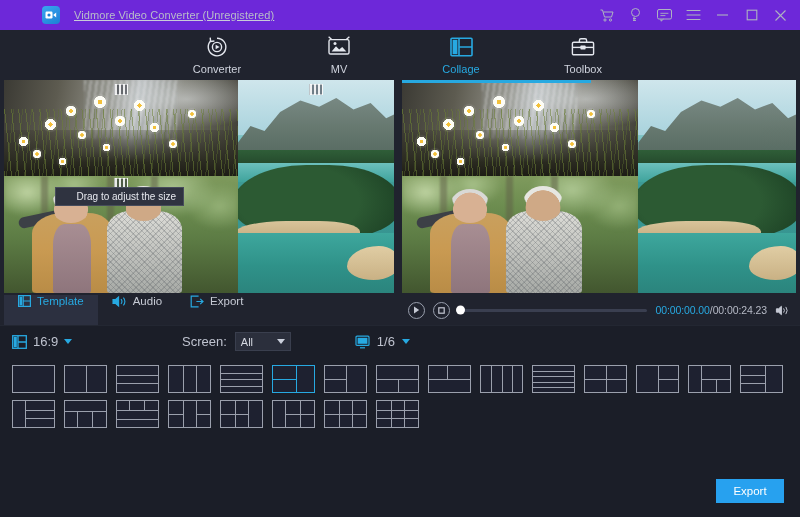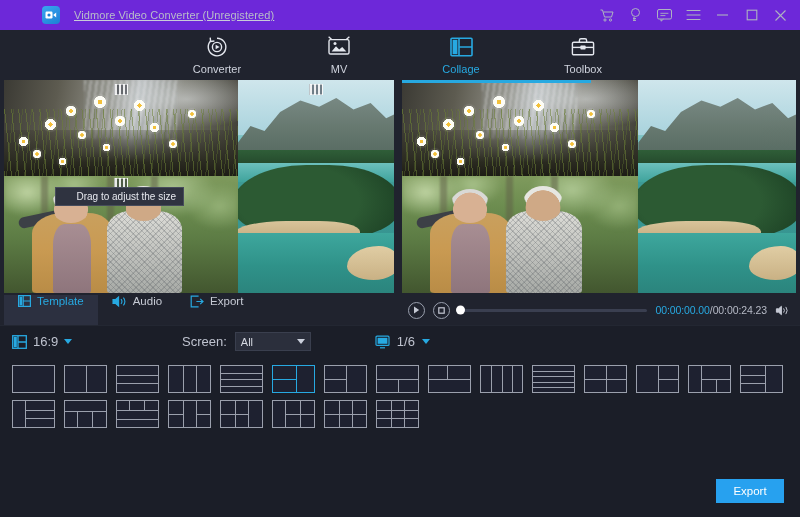--- a/index.html
+++ b/index.html
@@ -529,21 +529,21 @@
             <rect x="1.8" y="1.8" width="3" height="10.4" fill="currentColor" stroke="none"></rect>
           </svg>
       </span>
       <span class="lbl">16:9</span>
       <span class="caret"></span>
     </div>
 
 
     <div class="ctl" style="gap:8px;margin-left:60px;">
       <span class="lbl">Screen:</span>
-      <span class="select" style="width:76px;">
+      <span class="select" style="width:56px;">
         <span>All</span>
         <span class="dcaret"></span>
       </span>
     </div>
 
     <div class="ctl" style="gap:7px;margin-left:64px;">
       <span class="screen-ico">
         <svg width="15" height="14" viewBox="0 0 15 14" fill="none" stroke="currentColor" stroke-width="1.2">
             <rect x="1" y="1.2" width="13" height="9.2" rx="1"></rect>
             <rect x="2.6" y="2.8" width="9.8" height="6" fill="currentColor" stroke="none"></rect>

